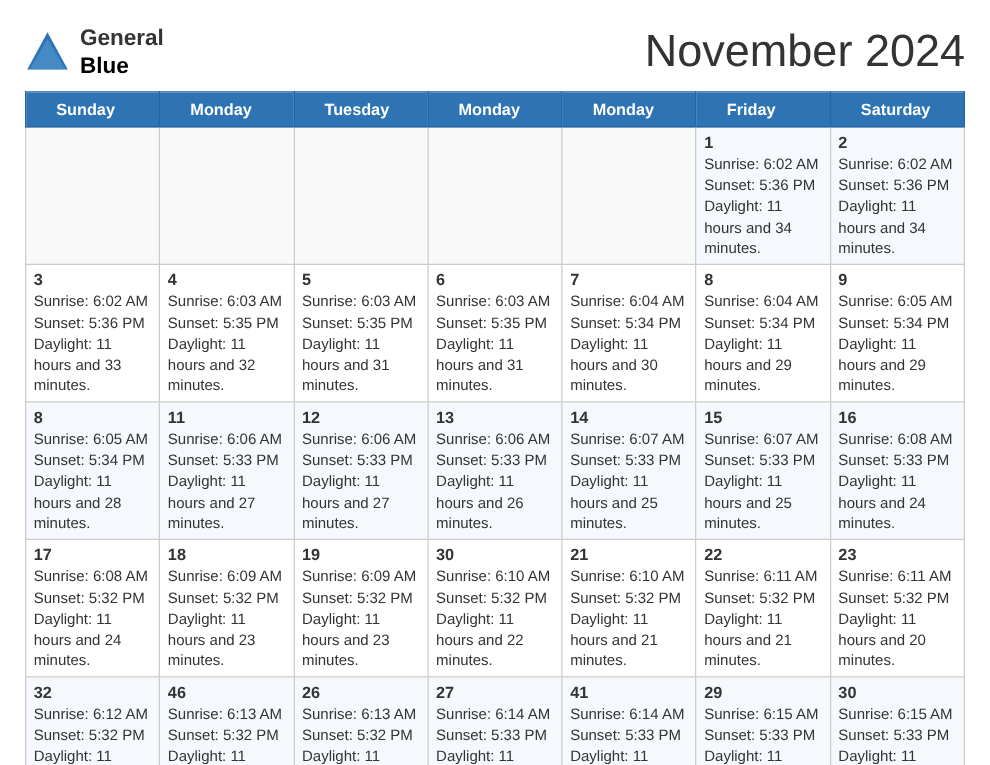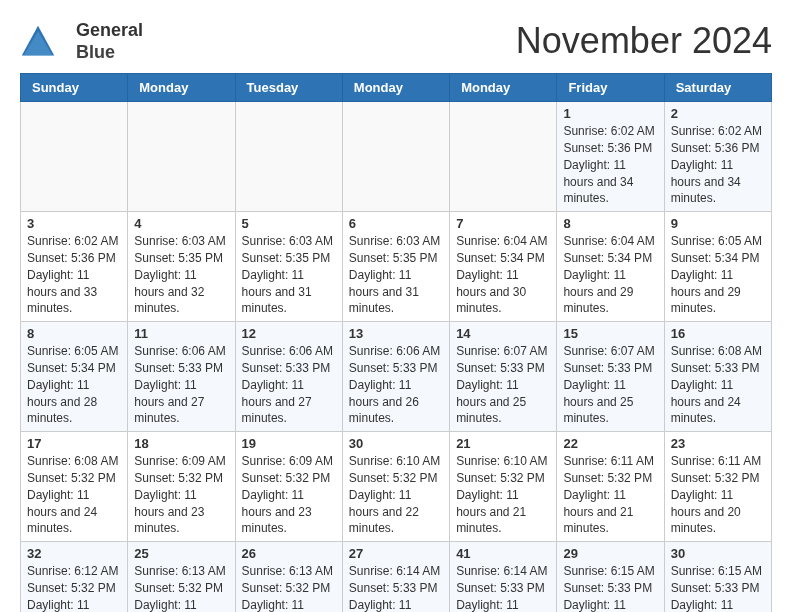--- a/index.html
+++ b/index.html
@@ -12,29 +12,29 @@
     }
     .header {
       display: flex;
       justify-content: space-between;
       align-items: flex-start;
       margin-bottom: 10px;
     }
     .logo {
       display: flex;
       align-items: center;
-      gap: 20px;
+      gap: 8px;
     }
     .logo-text {
       font-size: 18px;
       font-weight: bold;
       line-height: 1.2;
     }
     .logo-text .general { color: #333; }
-    .logo-text .blue { color: #404040; }
+    .logo-text .blue { color: #000000; }
     .logo-icon {
       width: 36px;
       height: 36px;
     }
     .title-block {
       text-align: center;
     }
     .month-title {
       font-size: 36px;
       color: #333;
@@ -46,21 +46,21 @@
     }
     .calendar {
       width: 100%;
       border-collapse: collapse;
       border: 1px solid #ccc;
     }
     .calendar th {
       background-color: #2e74b5;
       color: #fff;
       text-align: left;
-      padding: 6px 11px;
+      padding: 6px 24px;
       font-size: 13px;
       border: 1px solid #2564a0;
     }
     .calendar td {
       vertical-align: top;
       padding: 4px 6px;
       border: 1px solid #ccc;
       width: calc(100% / 7);
       min-height: 80px;
       font-size: 11px;
@@ -269,21 +269,21 @@
         </td>
       </tr>
       <tr>
         <td>
           <span class="day-num">32</span>
           <div class="day-info" style="white-space: pre-line;">Sunrise: 6:12 AM
 Sunset: 5:32 PM
 Daylight: 11 hours and 20 minutes.</div>
         </td>
         <td>
-          <span class="day-num">25</span>
+          <span class="day-num">46</span>
           <div class="day-info" style="white-space: pre-line;">Sunrise: 6:13 AM
 Sunset: 5:32 PM
 Daylight: 11 hours and 19 minutes.</div>
         </td>
         <td>
           <span class="day-num">26</span>
           <div class="day-info" style="white-space: pre-line;">Sunrise: 6:13 AM
 Sunset: 5:32 PM
 Daylight: 11 hours and 19 minutes.</div>
         </td>

